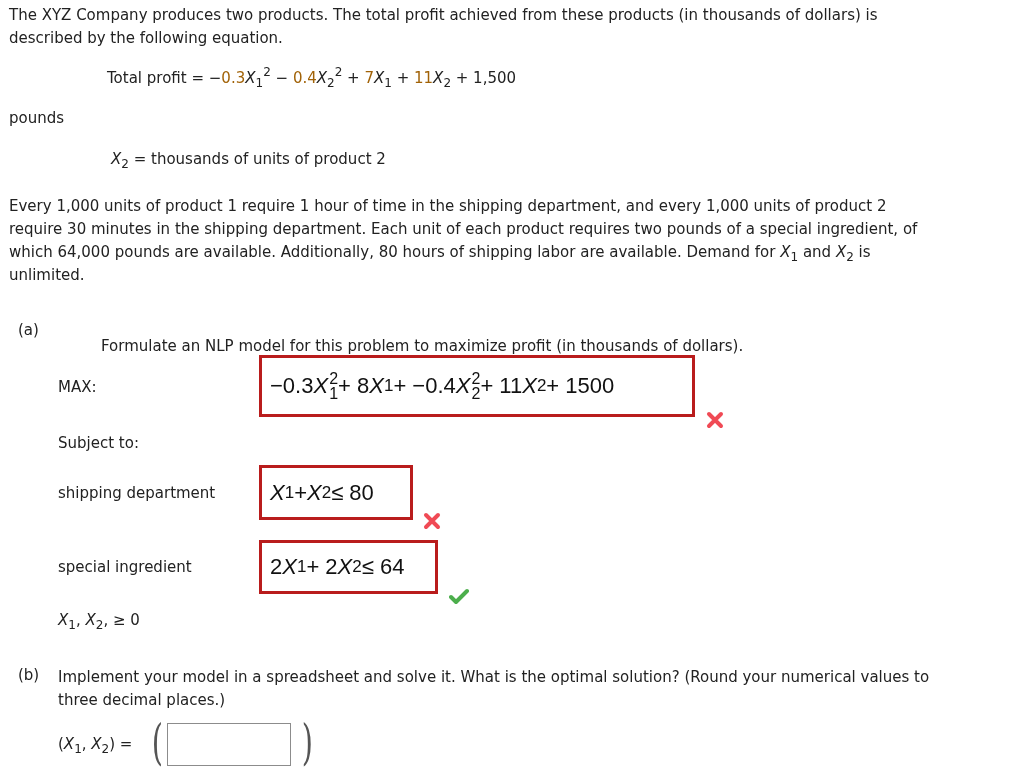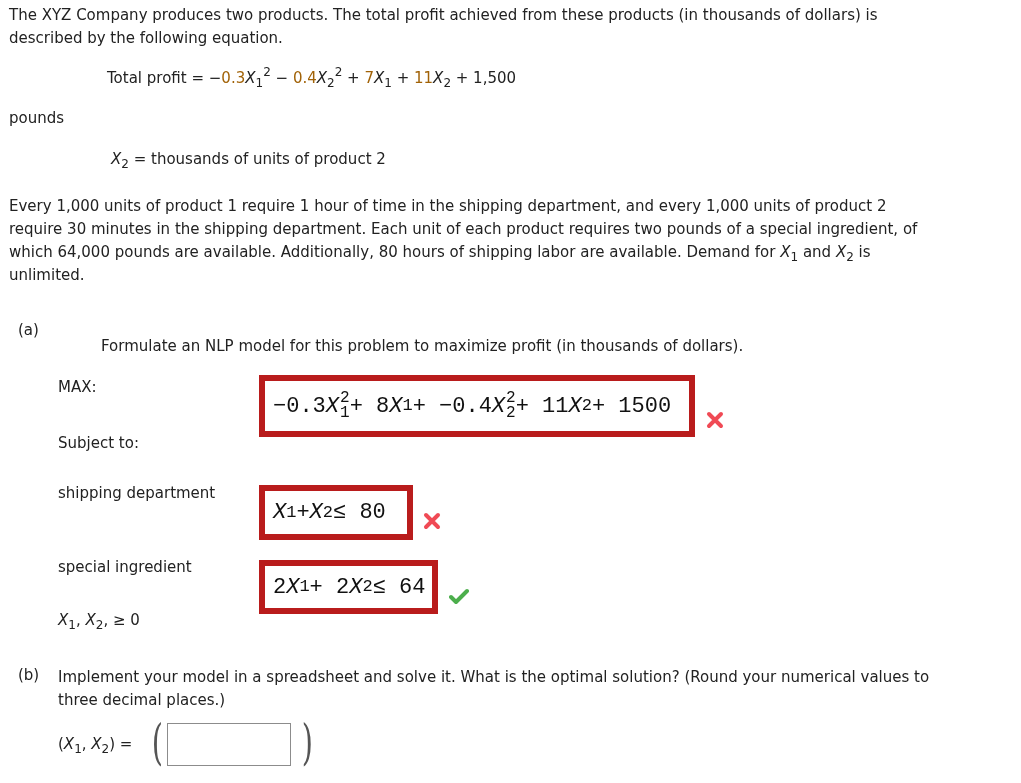--- a/index.html
+++ b/index.html
@@ -8,24 +8,24 @@
     font-family: "DejaVu Sans", "Liberation Sans", sans-serif;
     font-size: 15px; color: #222222;
   }
   .abs { position: absolute; }
   .p { line-height: 23px; }
   .red { color: #a16207; }
   sub { font-size: 12px; vertical-align: -4px; line-height: 0; }
   sup { font-size: 12px; vertical-align: 7px; line-height: 0; }
   .var { font-style: italic; }
   .mathbox {
-    position: absolute; border: 6px solid #b91c1c; background: #fff;
-    font-family: Liberation Mono, monospace;
+    position: absolute; border: 3px solid #b91c1c; background: #fff;
+    font-family: Liberation Sans, sans-serif;
     font-size: 22px; color: #111; box-sizing: border-box;
-    display: flex; align-items: center; padding: 0 8px; white-space: nowrap; margin-top: 20px;
+    display: flex; align-items: center; padding: 0 8px; white-space: nowrap;
   }
   .mathbox .mv { font-style: italic; }
   .mathbox sub { font-size: 17px; vertical-align: -7px; font-style: normal; }
   .mathbox .ss { display: inline-flex; flex-direction: column; line-height: 15px; font-size: 16px; vertical-align: middle; margin-left: 1px; }
   .mark { position: absolute; width: 18px; height: 18px; }
   .answer-input {
     position: absolute; border: 1px solid #8c8c8c; background: #fff;
     box-sizing: border-box; outline: none; font-size: 15px;
   }
   .paren {

